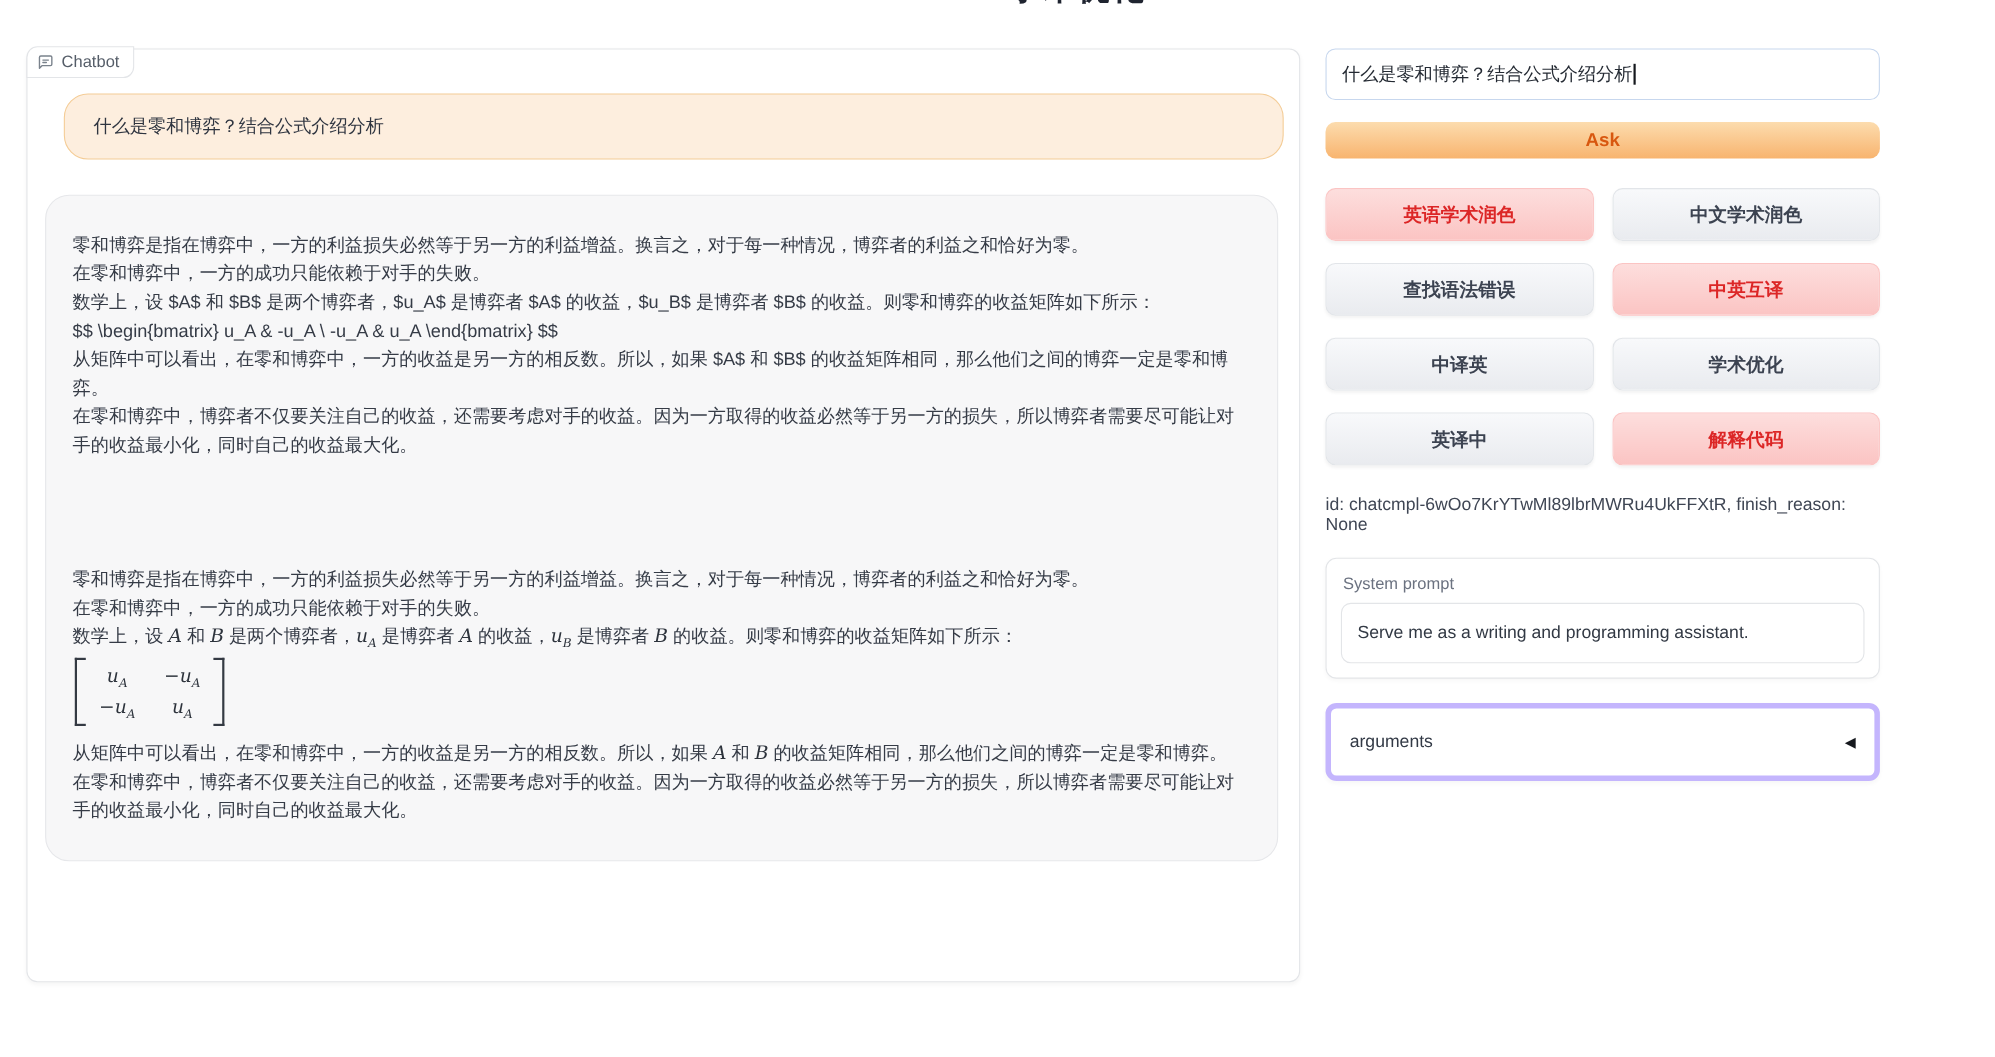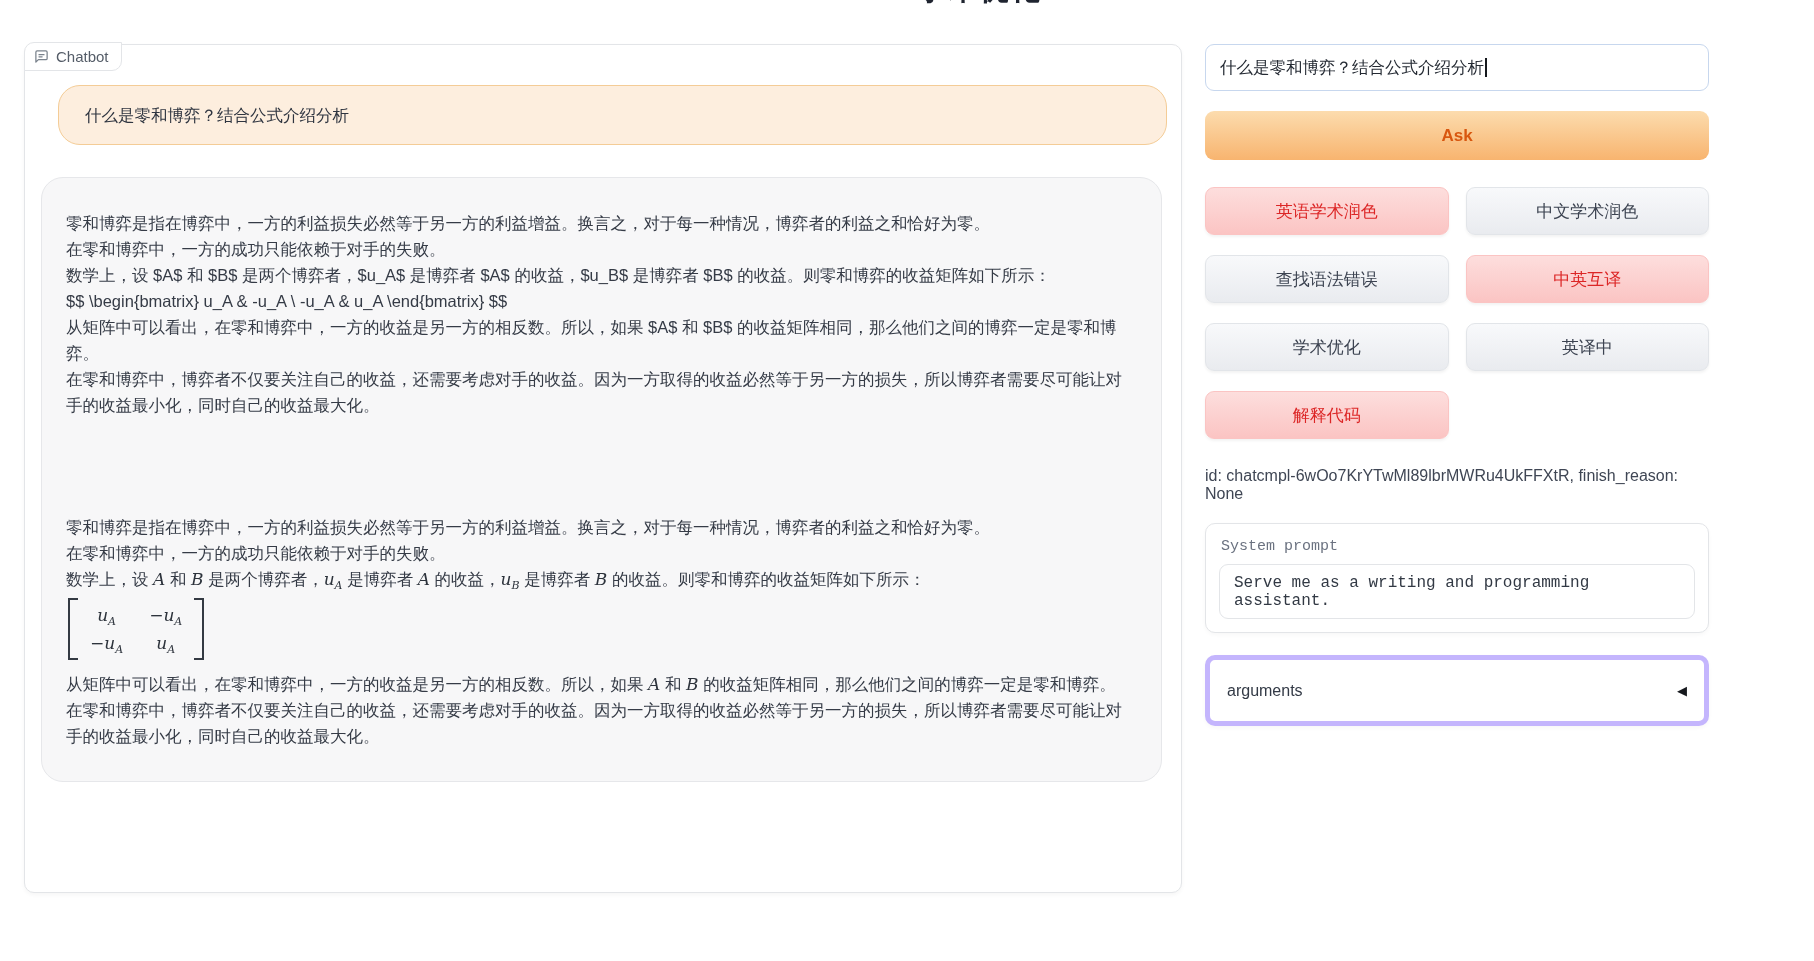--- a/index.html
+++ b/index.html
@@ -50,35 +50,35 @@
   .mx-body{display:grid;grid-template-columns:auto auto;column-gap:26px;row-gap:2px;padding:4px 8px;justify-items:center;}
   
   .controls{width:504px;display:flex;flex-direction:column;}
   .textbox{
     box-sizing:border-box;height:47px;background:#fff;
     border:1px solid #c7d7ee;border-radius:9px;padding:0 14px;
     display:flex;align-items:center;font-size:16.5px;color:#242a33;
   }
   .caret{display:inline-block;width:1.5px;height:19px;background:#15181d;margin-left:1px;}
   .ask{
-    margin-top:20px;height:49px;border:none;border-radius:9px;
+    margin-top:20px;height:33px;border:none;border-radius:9px;
     background:linear-gradient(180deg,#fcdcae 0%,#f8b46f 100%);
     color:#d8570f;font-weight:700;font-size:17px;cursor:pointer;font-family:inherit;
   }
   .fn-grid{margin-top:27px;display:grid;grid-template-columns:1fr 1fr;column-gap:17px;row-gap:20px;}
   button.fn{
-    height:48px;border-radius:9px;font-size:17px;font-weight:400;
+    height:48px;border-radius:9px;font-size:17px;font-weight:700;
     cursor:pointer;font-family:inherit;box-shadow:0 2px 3px rgba(0,0,0,.05);
   }
   .fn.secondary{background:linear-gradient(180deg,#f8f9fb,#e9ebef);border:1px solid #e2e5e9;color:#3c4351;}
   .fn.red{background:linear-gradient(180deg,#fddedd,#fbc4c3);border:1px solid #fbc4c3;color:#dc2626;}
   .status{margin-top:28px;font-size:16px;color:#3f4654;}
   .sys-panel{
     margin-top:20px;border:1px solid #e3e5e8;border-radius:10px;
-    padding:12px 13px 13px;box-shadow:0 2px 4px rgba(0,0,0,.03);background:#fff;font-family:Liberation Mono, monospace;
+    padding:12px 13px 13px;box-shadow:0 2px 4px rgba(0,0,0,.03);background:#fff;
   }
   .sys-label{font-size:15px;color:#6b7280;margin:2px 0 9px 2px;}
   .sys-input{
     box-sizing:border-box;height:55px;border:1px solid #e3e5e8;border-radius:9px;
     display:flex;align-items:center;padding:0 14px;font-size:16px;color:#323944;background:#fff;
   }
   .accordion{
     margin-top:22px;height:61px;border:5px solid #c4b5fd;border-radius:10px;
     display:flex;align-items:center;justify-content:space-between;padding:0 17px;
     font-size:16px;color:#333a46;box-shadow:0 2px 4px rgba(0,0,0,.03);cursor:pointer;background:#fff;
@@ -136,20 +136,21 @@
       <span class="caret"></span>
     </div>
 
     <button class="ask">Ask</button>
 
     <div class="fn-grid" id="fn-grid">
         <button class="fn red">英语学术润色</button>
         <button class="fn secondary">中文学术润色</button>
         <button class="fn secondary">查找语法错误</button>
         <button class="fn red">中英互译</button>
+        <button class="fn secondary">中译英</button>
         <button class="fn secondary">学术优化</button>
         <button class="fn secondary">英译中</button>
         <button class="fn red">解释代码</button>
       </div>
 
     <div class="status">id: chatcmpl-6wOo7KrYTwMl89lbrMWRu4UkFFXtR, finish_reason: None</div>
 
     <div class="sys-panel">
       <div class="sys-label">System prompt</div>
       <div class="sys-input">Serve me as a writing and programming assistant.</div>

